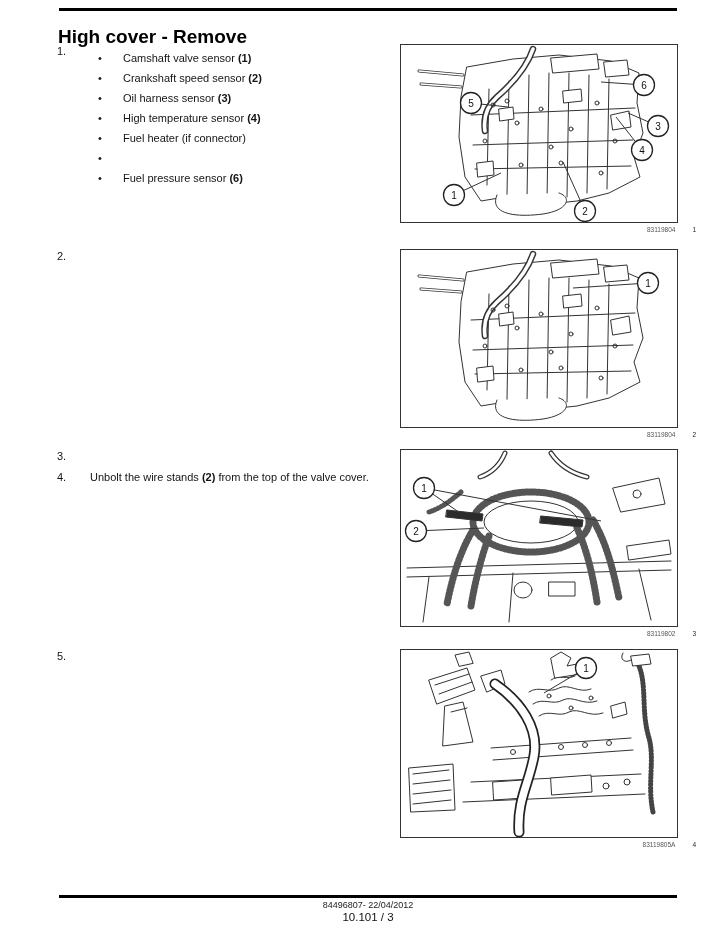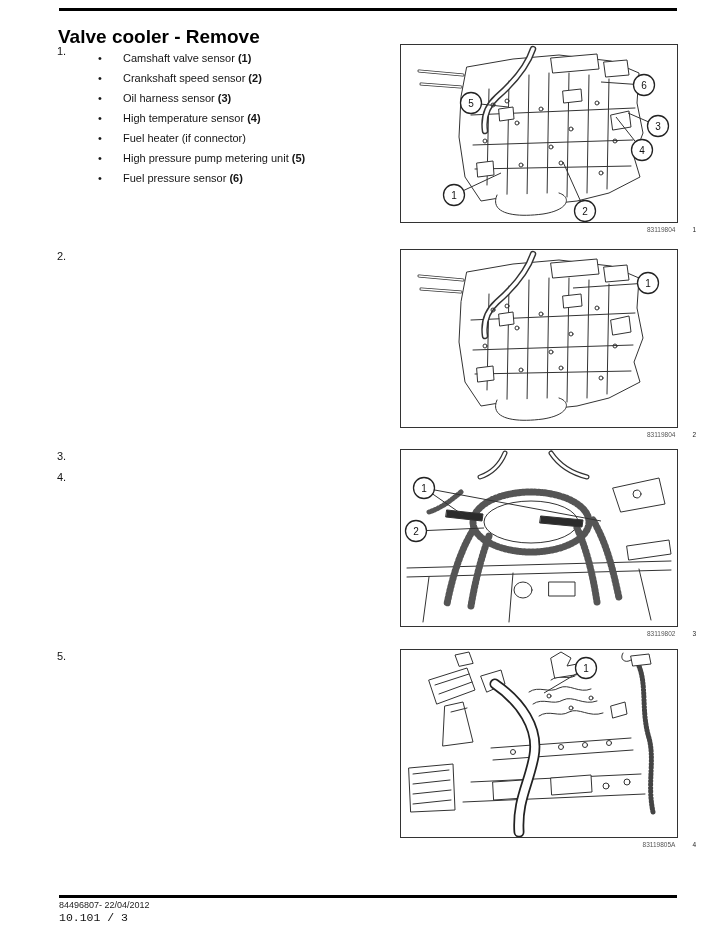--- a/index.html
+++ b/index.html
@@ -35,31 +35,31 @@
     width:276px;border:1px solid #333;background:#fff;
   }
   .h177{height:177px;} .h176{height:176px;} .h187{height:187px;}
   .frame svg{display:block;width:100%;height:100%;}
   .caption{
     display:flex;justify-content:flex-end;align-items:baseline;
     width:296px;margin-top:3px;gap:17px;
     font-size:6.5px;color:#555;
   }
   .cap-num{color:#222;}
-  .footer-text{position:absolute;left:59px;width:618px;text-align:left;}
+  .footer-text{position:absolute;left:59px;width:618px;text-align:center;}
   .footer-ref{top:900px;font-size:9px;color:#222;}
-  .footer-page{top:911px;font-size:11.5px;color:#111;font-family:Liberation Mono, monospace;}
+  .footer-page{top:911px;font-size:11.5px;color:#111;}
 </style>
 </head>
 <body>
 
 <div class="page">
 
   <div class="rule rule-top"></div>
-  <h1 class="page-title">Valve cooler - Remove</h1>
+  <h1 class="page-title">High cover - Remove</h1>
 
   <div class="section-row r1">
     <div class="steps-block">
         <div class="step">
           <div class="step-num">1.</div>
           <div class="step-body">
             <div class="bullet-list">
               <div class="bullet">
                 <span class="bullet-marker">•</span>
                 <span class="bullet-text"><span>Camshaft valve sensor </span><span class="b">(1)</span></span>
@@ -75,21 +75,20 @@
               <div class="bullet">
                 <span class="bullet-marker">•</span>
                 <span class="bullet-text"><span>High temperature sensor </span><span class="b">(4)</span></span>
               </div>
               <div class="bullet">
                 <span class="bullet-marker">•</span>
                 <span class="bullet-text"><span>Fuel heater (if connector)</span></span>
               </div>
               <div class="bullet">
                 <span class="bullet-marker">•</span>
-                <span class="bullet-text"><span>High pressure pump metering unit </span><span class="b">(5)</span></span>
               </div>
               <div class="bullet">
                 <span class="bullet-marker">•</span>
                 <span class="bullet-text"><span>Fuel pressure sensor </span><span class="b">(6)</span></span>
               </div>
             </div>
           </div>
         </div>
       </div>
     <div class="figure-block">
@@ -237,20 +236,23 @@
     </div>
   </div>
 
   <div class="section-row r3">
     <div class="steps-block">
         <div class="step">
           <div class="step-num">3.</div>
         </div>
         <div class="step">
           <div class="step-num">4.</div>
+          <div class="step-body">
+            <div class="step-text"><span>Unbolt the wire stands </span><span class="b">(2)</span><span> from the top of the valve cover.</span></div>
+          </div>
         </div>
       </div>
     <div class="figure-block">
       <div class="frame h176">
         <svg viewBox="0 0 276 176" preserveAspectRatio="none">
             <g>
               <path d="M6,118 L270,111" fill="none" stroke="#333" stroke-width="1" stroke-linecap="round"></path>
               <path d="M6,127 L270,120" fill="none" stroke="#333" stroke-width="1" stroke-linecap="round"></path>
               <path d="M28,127 L22,172" fill="none" stroke="#333" stroke-width="1" stroke-linecap="round"></path>
               <path d="M112,123 L108,172" fill="none" stroke="#333" stroke-width="1" stroke-linecap="round"></path>

